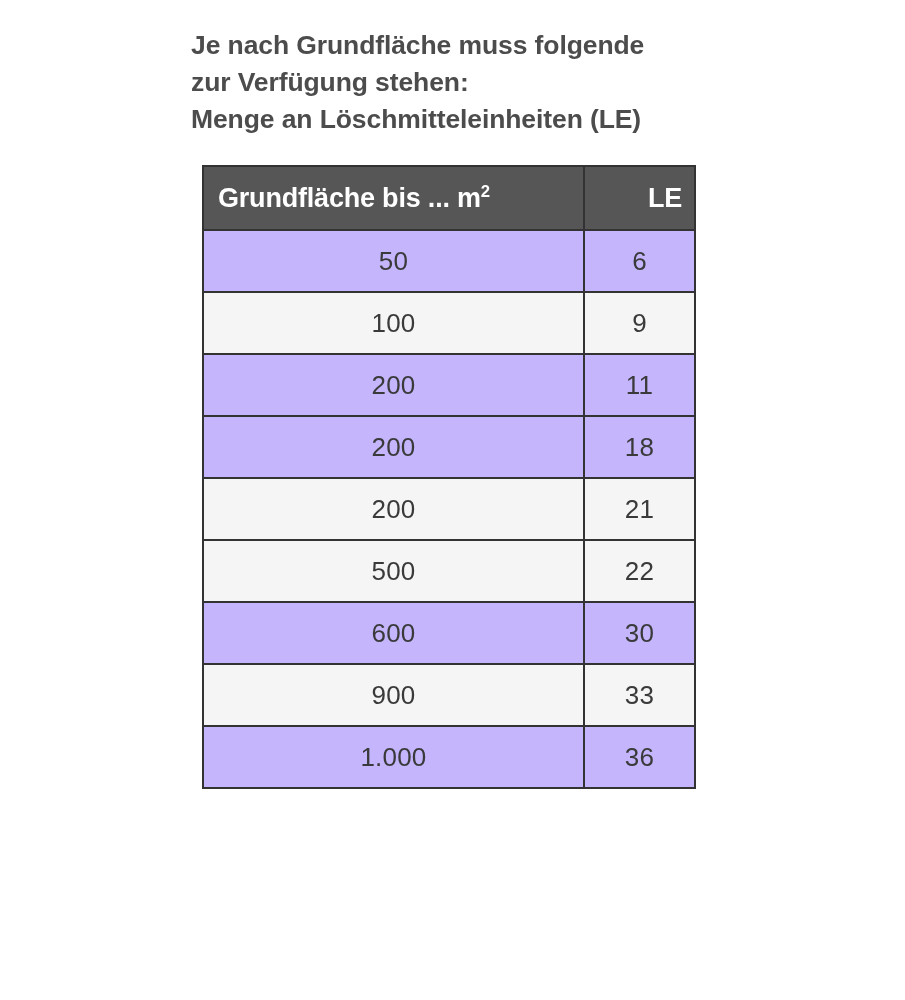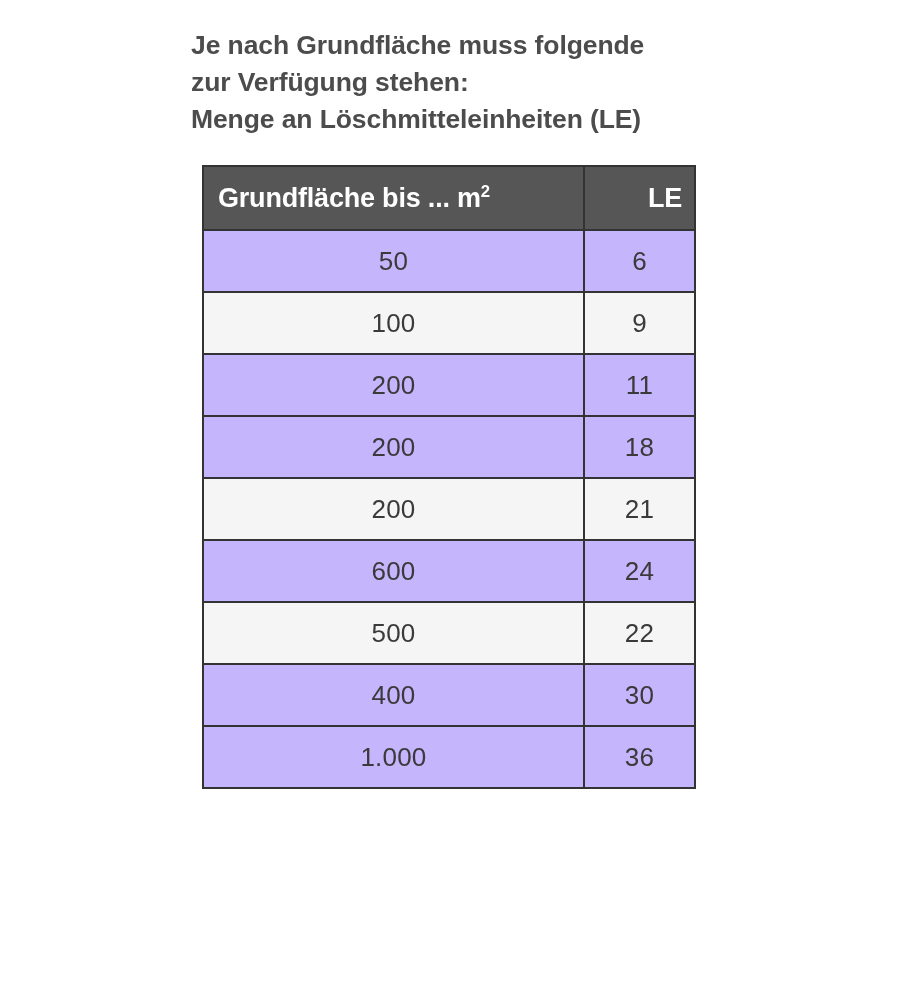--- a/index.html
+++ b/index.html
@@ -121,31 +121,31 @@
           <td class="cell-le">11</td>
         </tr>
         <tr class="row-even">
           <td class="cell-area">200</td>
           <td class="cell-le">18</td>
         </tr>
         <tr class="row-odd">
           <td class="cell-area">200</td>
           <td class="cell-le">21</td>
         </tr>
-        <tr class="row-even">
-          <td class="cell-area">600</td>
-          <td class="cell-le">24</td>
-        </tr>
         <tr class="row-odd">
           <td class="cell-area">500</td>
           <td class="cell-le">22</td>
         </tr>
         <tr class="row-even">
-          <td class="cell-area">400</td>
+          <td class="cell-area">600</td>
           <td class="cell-le">30</td>
+        </tr>
+        <tr class="row-odd">
+          <td class="cell-area">900</td>
+          <td class="cell-le">33</td>
         </tr>
         <tr class="row-even">
           <td class="cell-area">1.000</td>
           <td class="cell-le">36</td>
         </tr>
       </tbody>
   </table>
 </div>
 
 </body></html>

